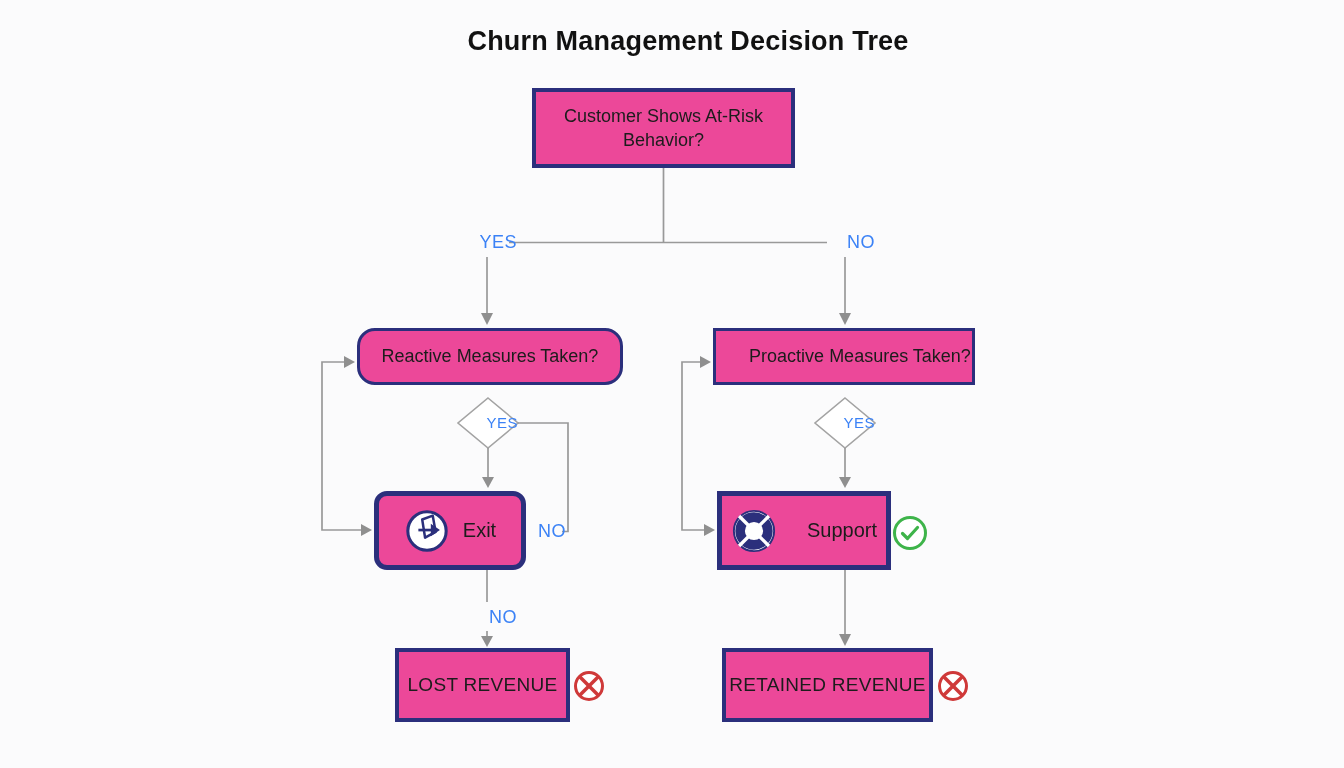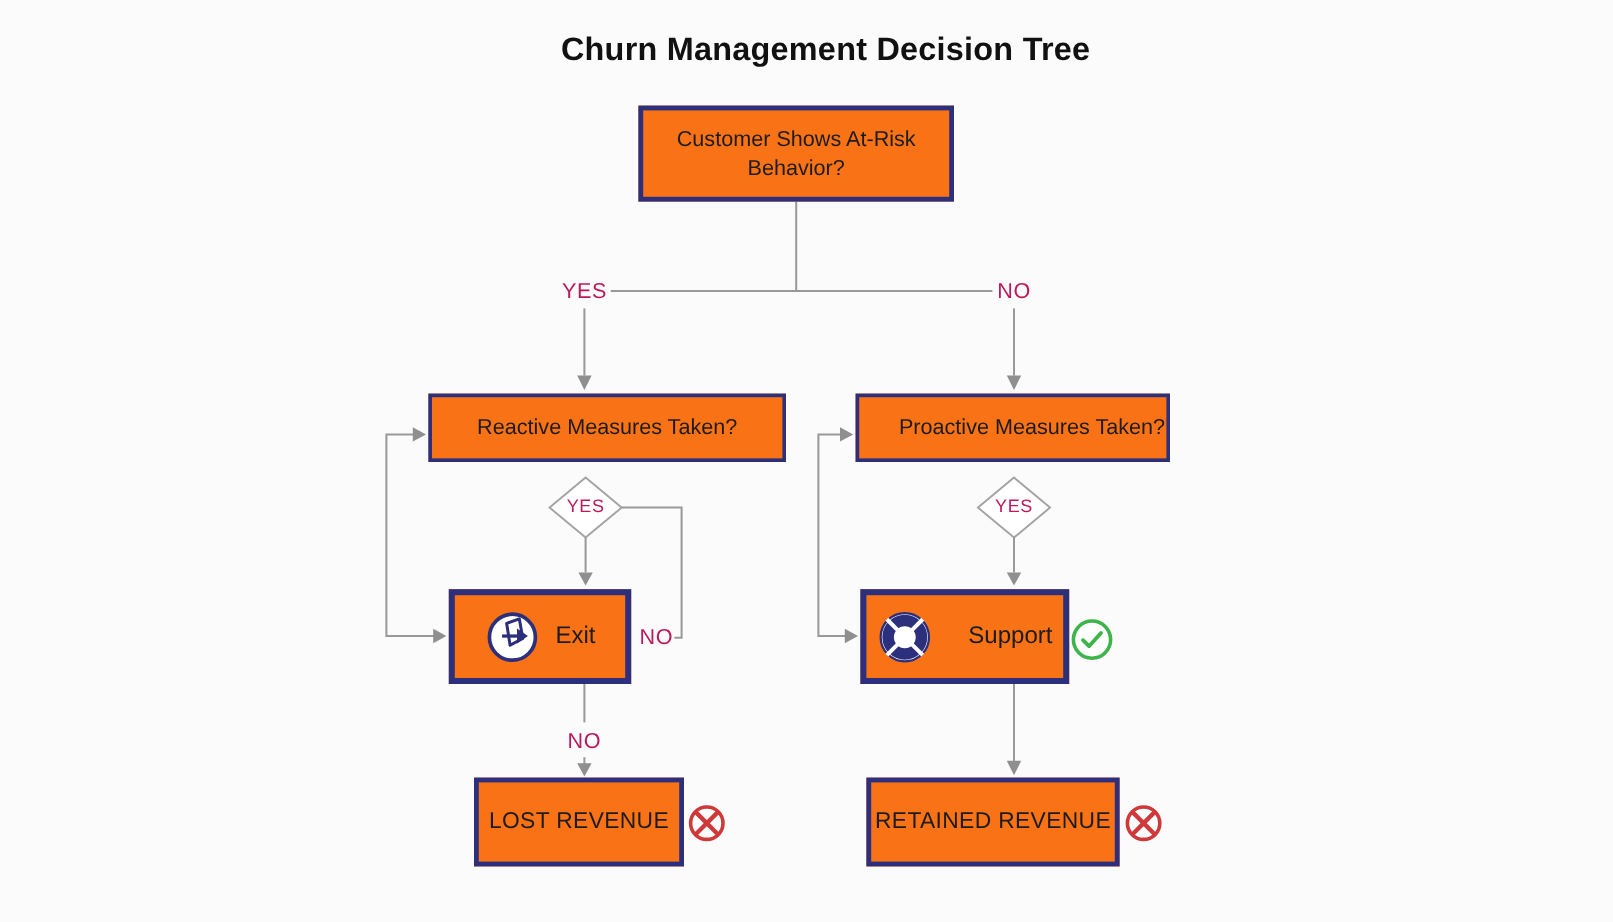--- a/index.html
+++ b/index.html
@@ -16,36 +16,36 @@
   .canvas{position:relative;width:1344px;height:768px;}
   .title{
     position:absolute;left:0;top:26px;width:1344px;text-align:center;
     font-size:27px;font-weight:bold;color:#111;letter-spacing:0.2px;padding-left:32px;
   }
   svg.overlay{position:absolute;left:0;top:0;width:1344px;height:768px;}
   .conn{stroke:var(--line);stroke-width:1.7;fill:none;}
   .head{fill:#8f8f8f;stroke:none;}
   .diamond{fill:#ffffff;stroke:#a3a3a3;stroke-width:1.6;}
   .node{
-    position:absolute;background:#f97316;border:3px solid var(--navy);
+    position:absolute;background:#ec4899;border:3px solid var(--navy);
     display:flex;align-items:center;justify-content:center;text-align:center;
   }
   .node .q{font-size:18px;line-height:1.35;}
   .node-root{left:532px;top:88px;width:263px;height:80px;border-width:4px;}
   .node-root .q{width:215px;font-size:18px;}
-  .node-reactive{left:357px;top:328px;width:298px;height:57px;border-width:3px;}
+  .node-reactive{left:357px;top:328px;width:266px;height:57px;border-width:3px;border-radius:18px;}
   .node-proactive{left:713px;top:328px;width:262px;height:57px;border-width:3px;padding-left:32px;}
-  .node-exit{left:374px;top:491px;width:152px;height:79px;border-width:5px;gap:13px;}
+  .node-exit{left:374px;top:491px;width:152px;height:79px;border-width:5px;gap:13px;border-radius:13px;}
   .node-support{left:717px;top:491px;width:174px;height:79px;border-width:5px;gap:30px;}
   .node-lost{left:395px;top:648px;width:175px;height:74px;border-width:4px;}
   .node-retained{left:722px;top:648px;width:211px;height:74px;border-width:4px;}
   .action-label{font-size:20px;}
   .outcome-label{font-size:19px;letter-spacing:0.3px;}
   .edge-label{
-    position:absolute;font-size:18px;color:#be185d;text-align:center;
+    position:absolute;font-size:18px;color:#3b82f6;text-align:right;
     letter-spacing:0.5px;
   }
   .lbl-root-yes{left:457px;top:232px;width:60px;}
   .lbl-root-no{left:815px;top:232px;width:60px;}
   .lbl-diamond-left{left:458px;top:414px;width:60px;font-size:15px;}
   .lbl-diamond-right{left:815px;top:414px;width:60px;font-size:15px;}
   .lbl-exit-no{left:528px;top:521px;width:38px;}
   .lbl-lost-no{left:457px;top:607px;width:60px;}
   .badge{position:absolute;}
   .badge-check{left:891px;top:514px;}

